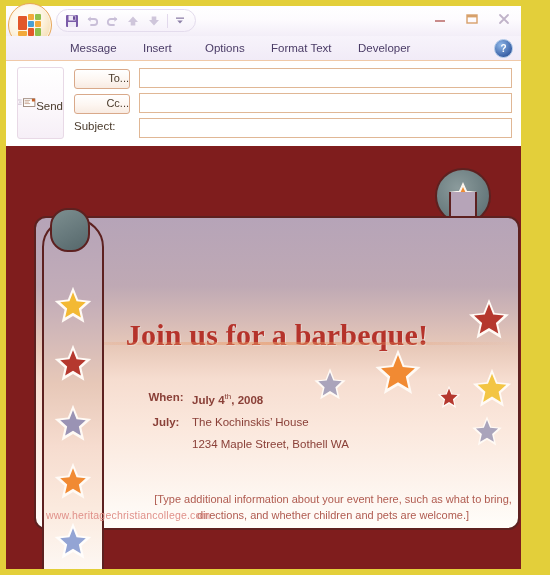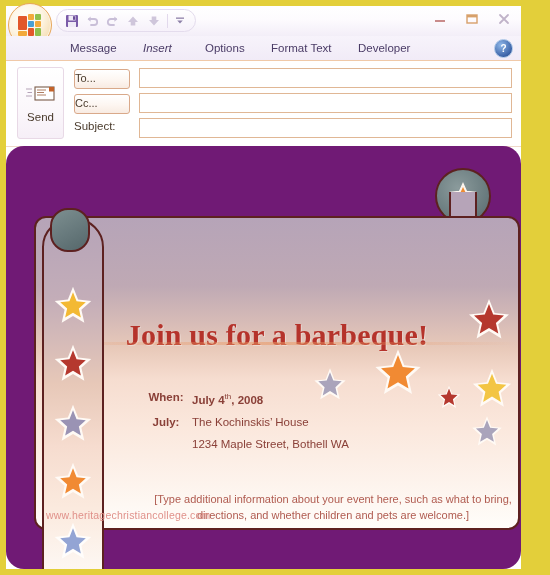--- a/index.html
+++ b/index.html
@@ -63,42 +63,42 @@
 
   
   .hdr{
     position:absolute;left:0;top:55px;right:0;height:85px;
     background:#ffffff;border-bottom:1px solid #efd9c9;
   }
   .send-btn{
     position:absolute;left:11px;top:6px;width:45px;height:70px;
     border:1px solid #e8d9e6;border-radius:3px;
     background:linear-gradient(#ffffff,#fbf7fb 60%,#f6eff7);
-    display:flex;flex-direction:column;align-items:center;justify-content:center;
+    display:flex;flex-direction:row;align-items:center;
     cursor:pointer;
   }
   .send-label{font-size:11.5px;color:#4a3b2c;margin-top:6px;}
   .fld-btn{
     position:absolute;left:68px;width:54px;height:18px;
     border:1px solid #d9a98a;border-radius:3px;
     background:linear-gradient(#ffffff,#fdf6f1 55%,#f8ebe2);
-    font-size:11px;color:#4a3b2c;text-align:left;line-height:17px;cursor:pointer;
+    font-size:11px;color:#4a3b2c;text-align:right;line-height:17px;cursor:pointer;
   }
   .fld-label{
     position:absolute;left:68px;font-size:11.5px;color:#4a3b2c;
   }
   .fld-input{
     position:absolute;left:133px;right:9px;height:18px;
     border:1px solid #e0b795;background:#fff;cursor:text;
   }
 
   
   .body-area{
     position:absolute;left:0;top:140px;right:0;bottom:0;
-    background:#701a75;overflow:hidden;border-radius:18px;
+    background:#7f1d1d;overflow:hidden;
   }
   .card{
     position:absolute;left:28px;top:70px;width:482px;height:310px;
     border:2px solid #5d2120;border-radius:12px;
     background:linear-gradient(180deg,#b6a4b8 0%,#bfa9b4 22%,#e8c9b9 42%,#f6ddd0 52%,#fbe8dd 68%,#fdf3ec 85%,#fffdfa 100%);
     overflow:hidden;
   }
   .card::after{
     content:"";position:absolute;left:0;right:0;top:40%;height:3px;
     background:linear-gradient(90deg,rgba(237,158,110,.0),rgba(233,150,98,.55),rgba(237,158,110,.0));
@@ -219,21 +219,21 @@
       <div class="wbtn">
         <svg width="14" height="12" viewBox="0 0 14 12">
           <path d="M3 2 11 10M11 2 3 10" stroke="#c0b3c9" stroke-width="1.8" stroke-linecap="round"></path>
         </svg>
       </div>
     </div>
   </div>
 
   <div class="tabs">
     <div class="tab" style="left:55px;">Message</div>
-    <div class="tab" style="left:128px;font-style:italic;">Insert</div>
+    <div class="tab" style="left:128px;">Insert</div>
     <div class="tab" style="left:190px;">Options</div>
     <div class="tab" style="left:256px;">Format Text</div>
     <div class="tab" style="left:343px;">Developer</div>
     <div class="help-btn">?</div>
   </div>
 
   <div class="hdr">
 
     <div class="send-btn">
       <svg width="30" height="22" viewBox="0 0 30 22">

